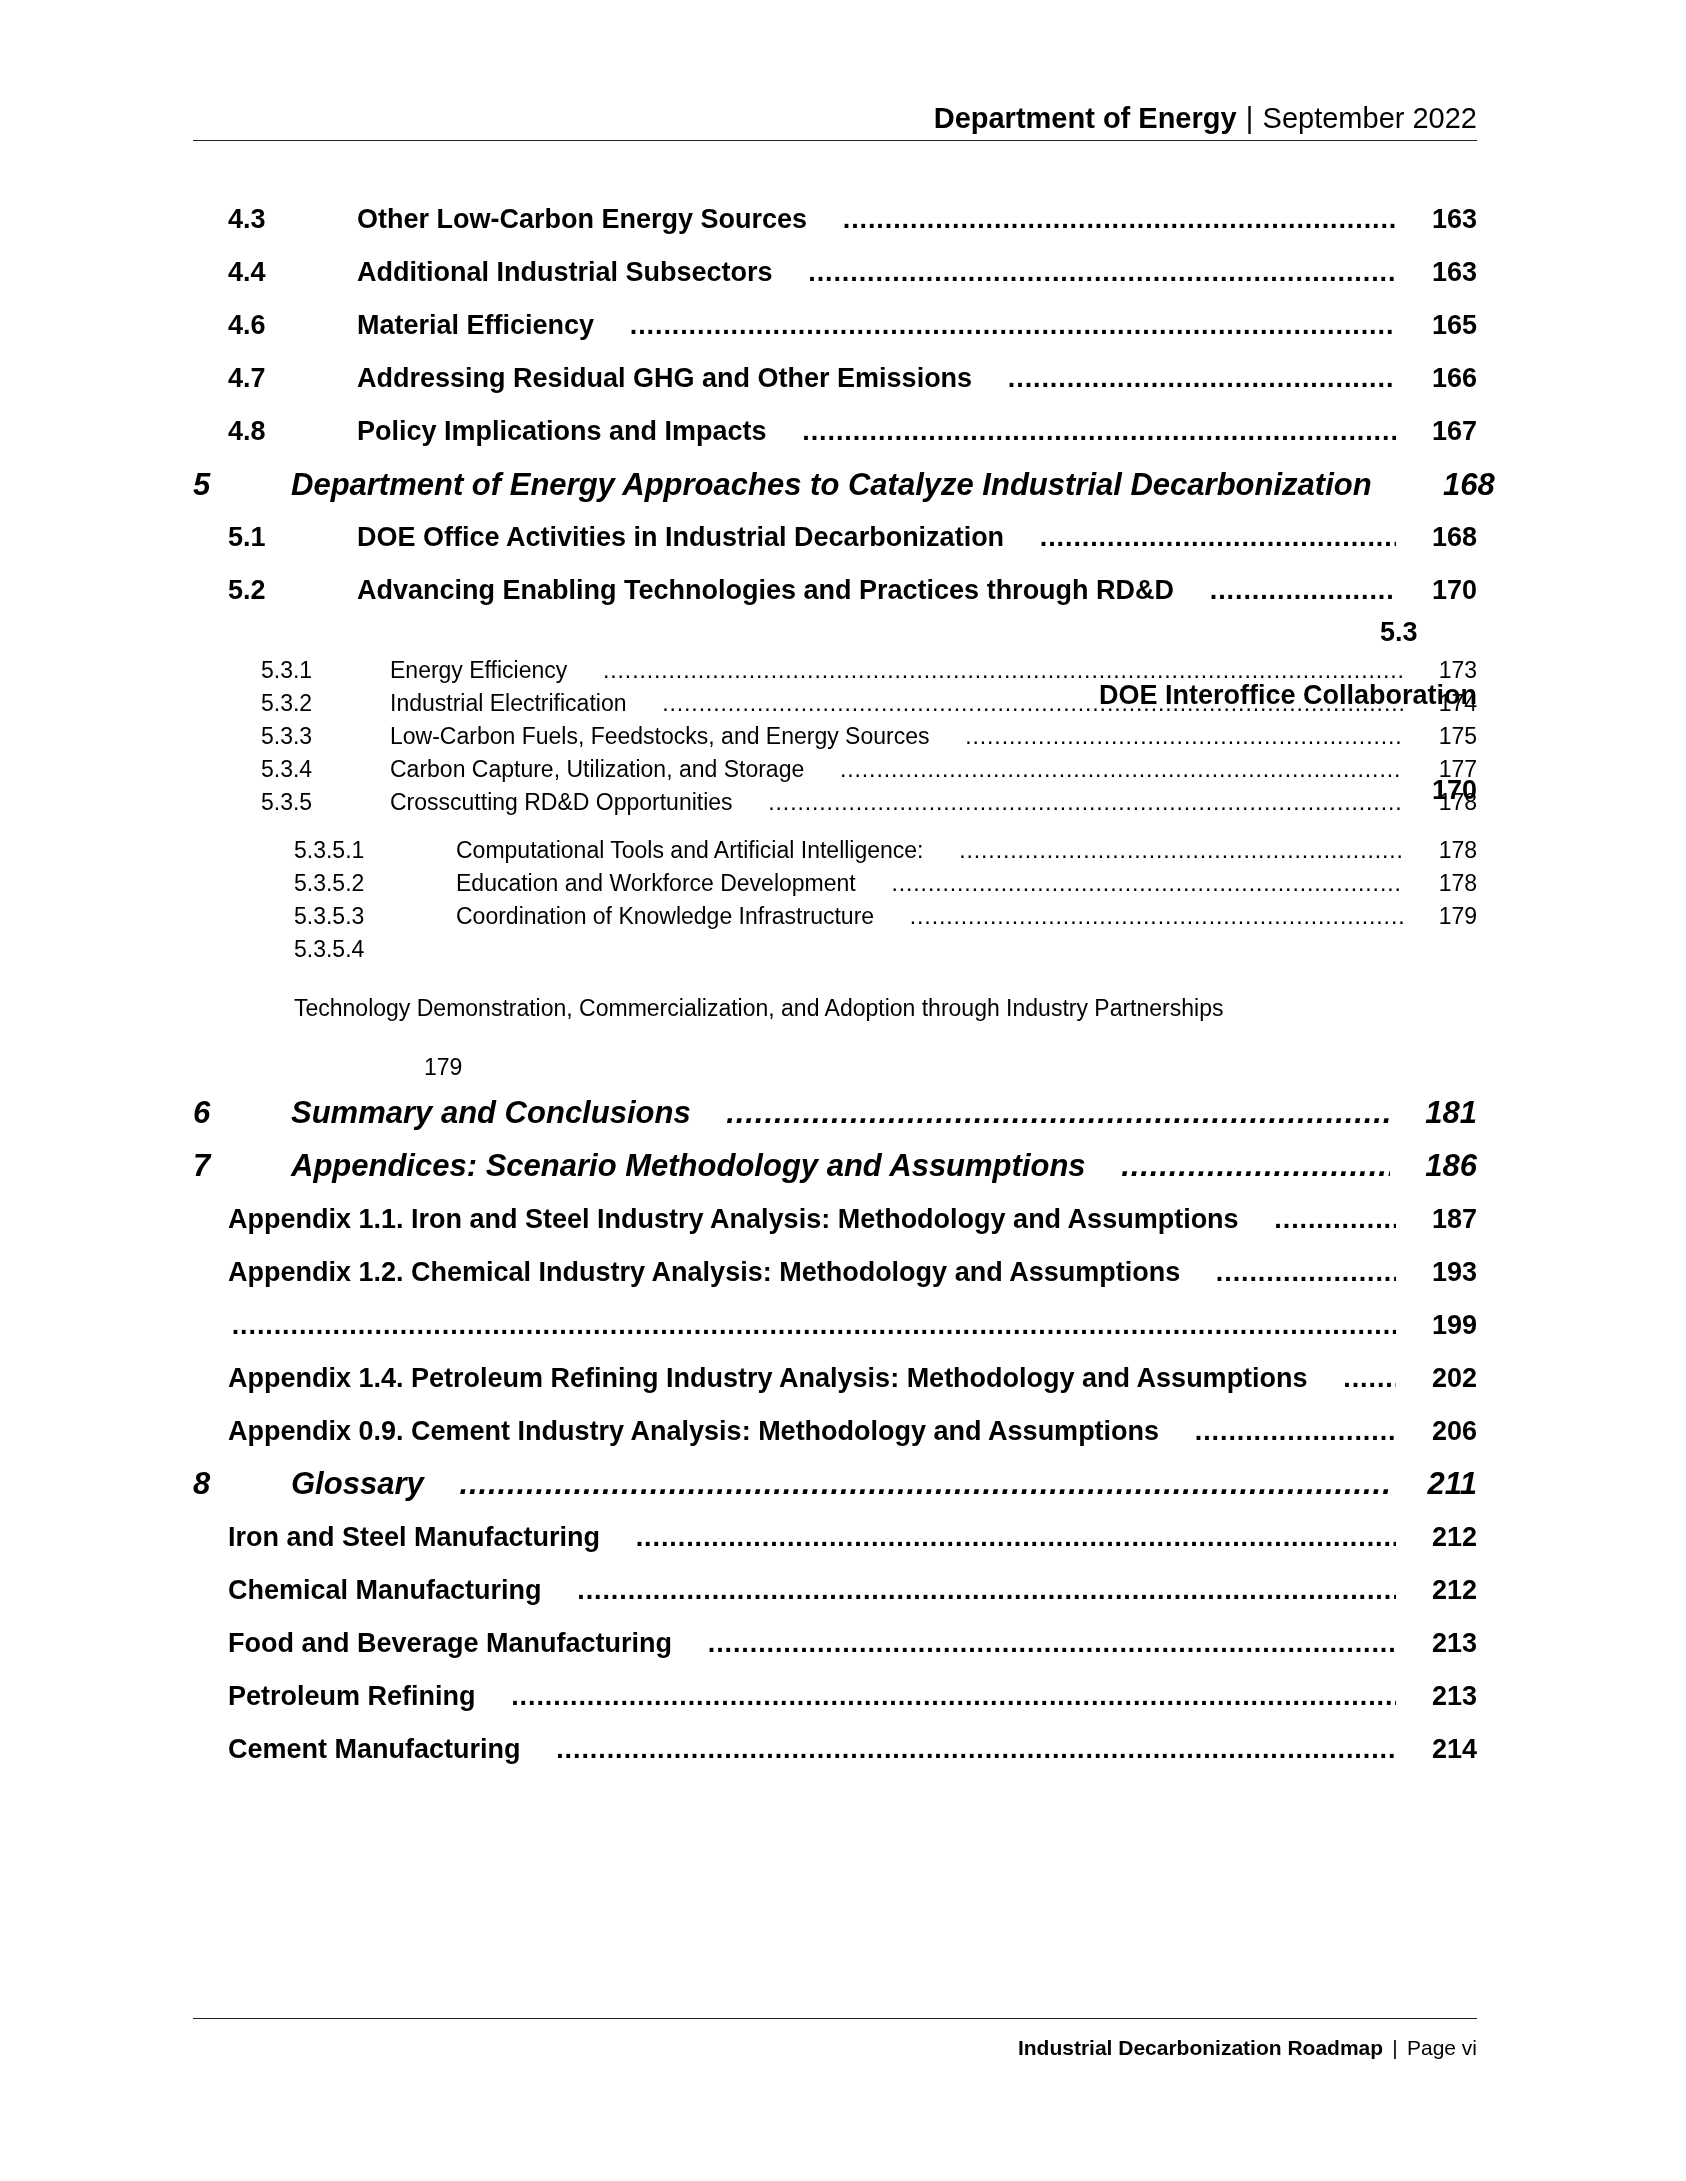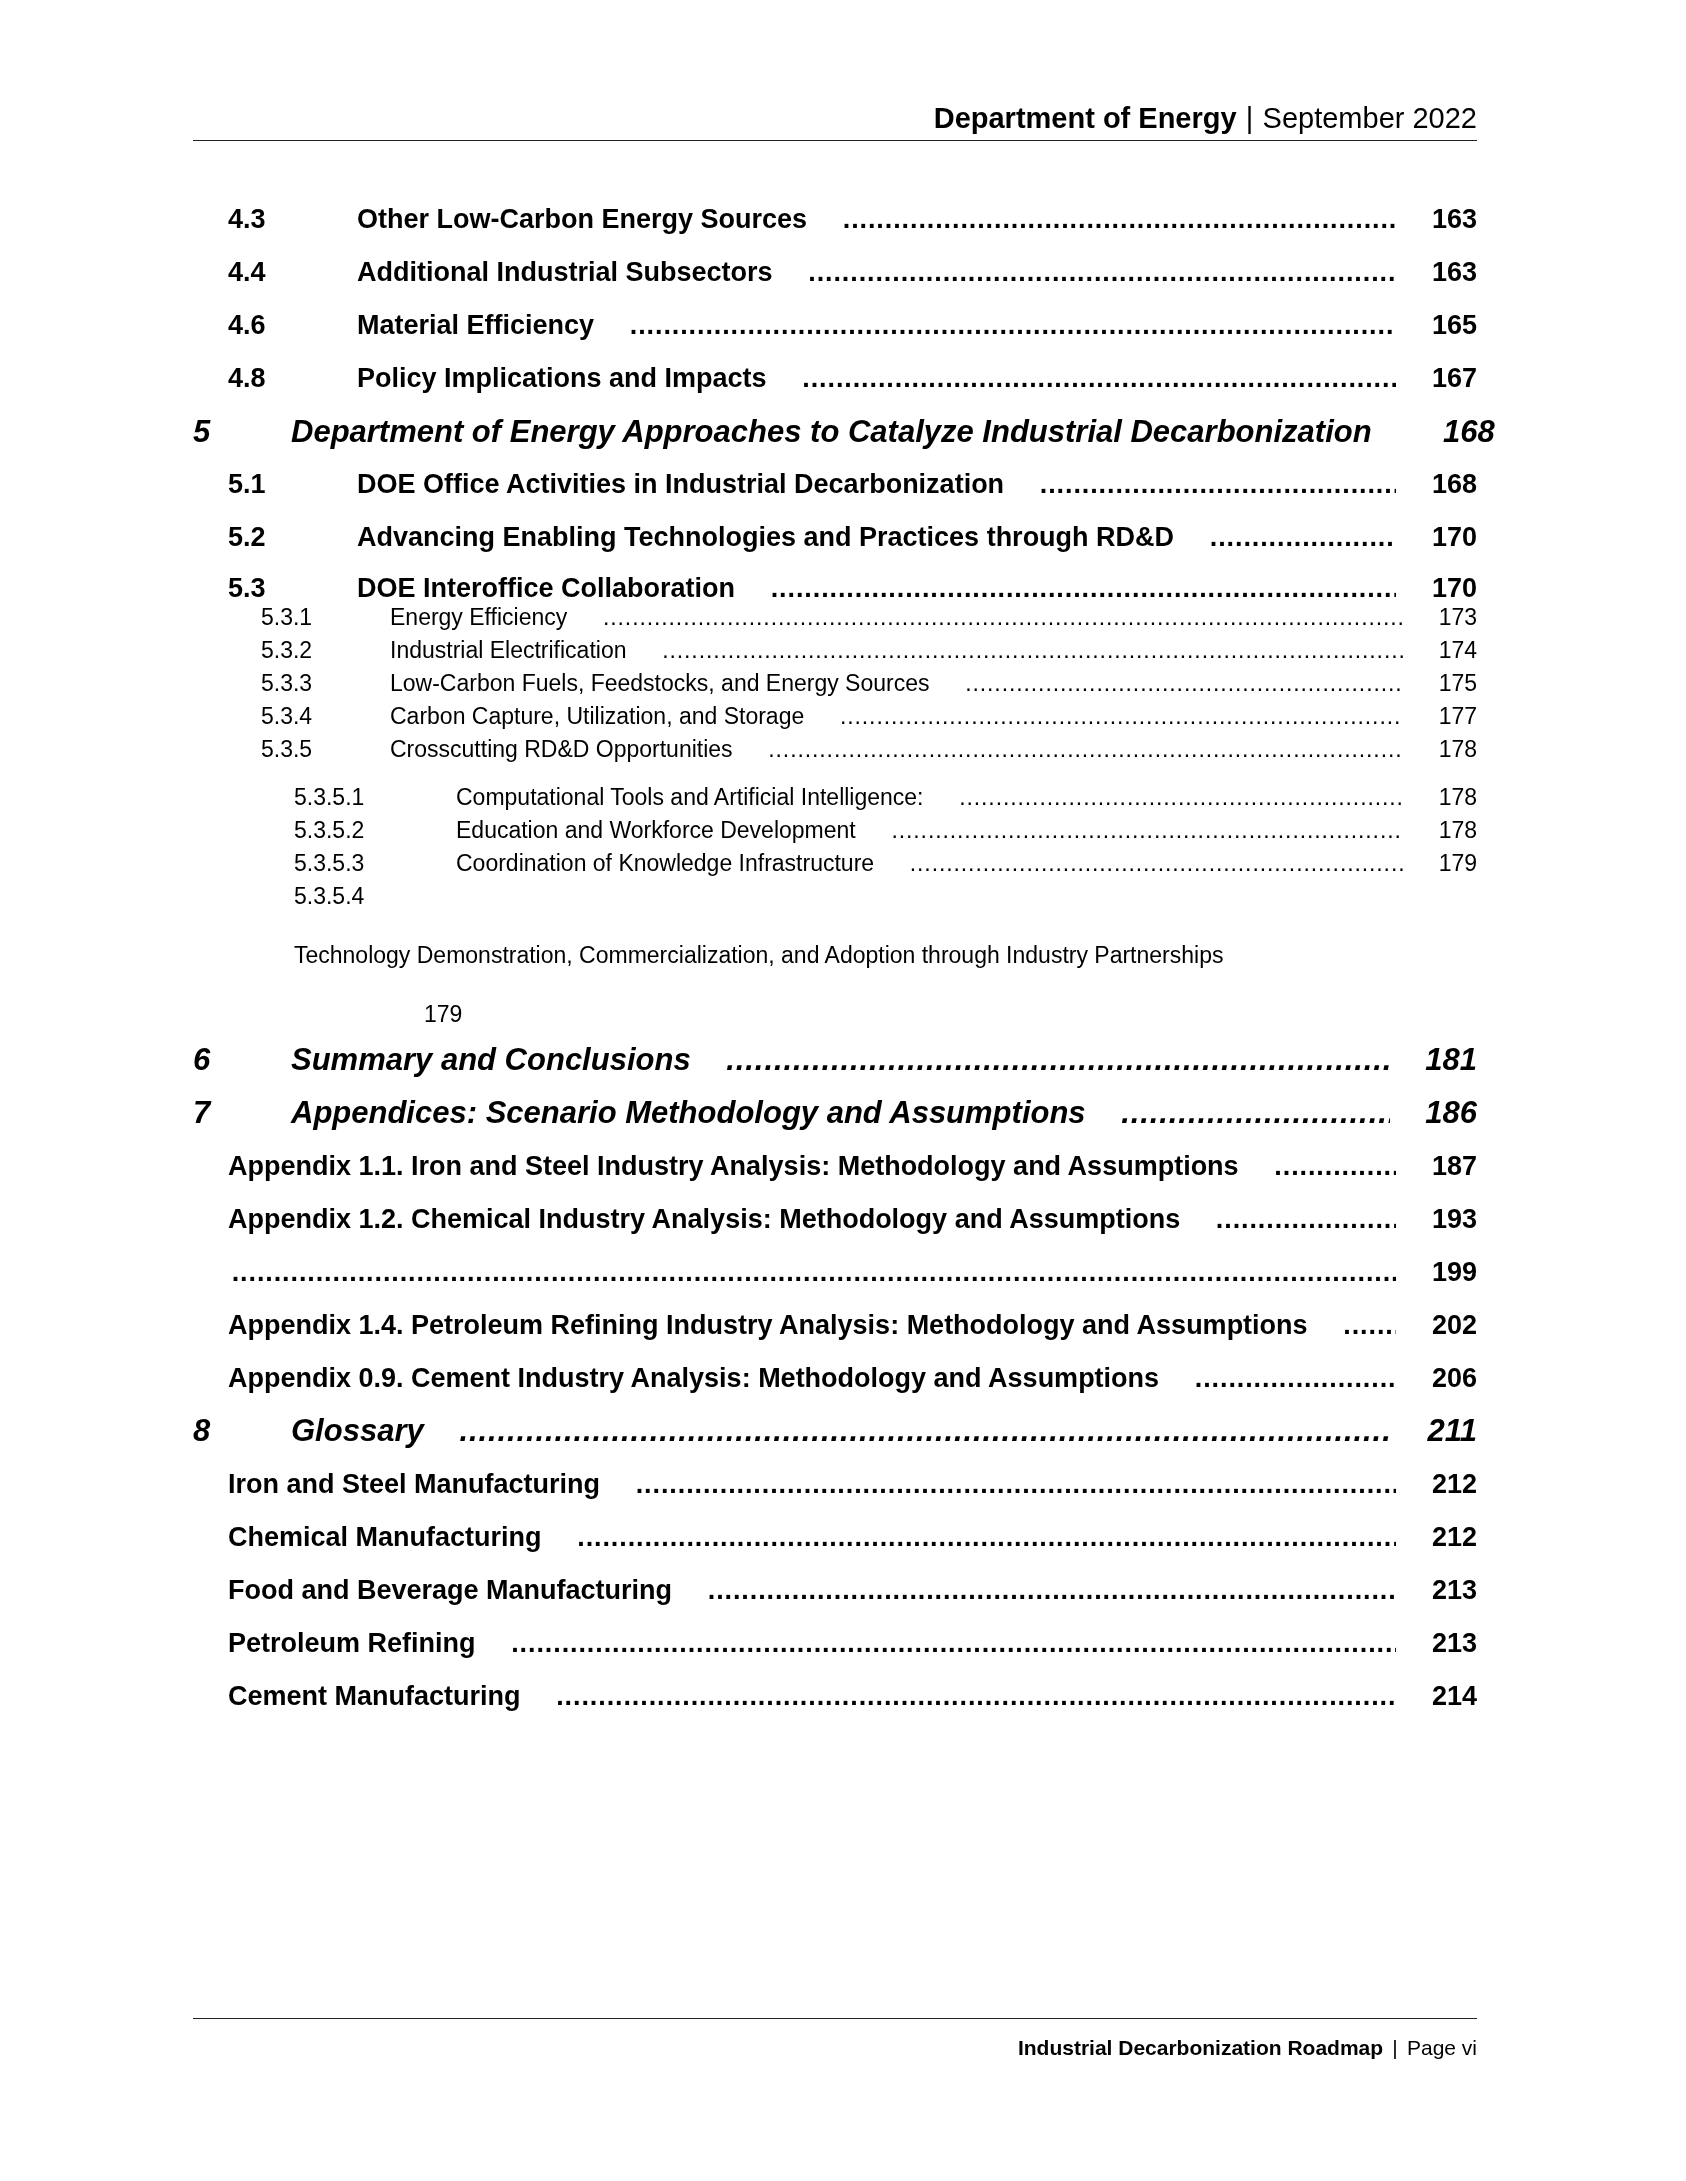--- a/index.html
+++ b/index.html
@@ -58,20 +58,26 @@
     <span class="dots"></span>
     <span class="page">163</span>
   </div>
   <div class="entry l2">
     <span class="num">4.6</span>
     <span class="title">Material Efficiency</span>
     <span class="dots"></span>
     <span class="page">165</span>
   </div>
   <div class="entry l2">
+    <span class="num">4.7</span>
+    <span class="title">Addressing Residual GHG and Other Emissions</span>
+    <span class="dots"></span>
+    <span class="page">166</span>
+  </div>
+  <div class="entry l2">
     <span class="num">4.8</span>
     <span class="title">Policy Implications and Impacts</span>
     <span class="dots"></span>
     <span class="page">167</span>
   </div>
 
   <div class="entry l1">
     <span class="num">5</span>
     <span class="title">Department of Energy Approaches to Catalyze Industrial Decarbonization</span>
     <span class="dots"></span>
@@ -82,21 +88,21 @@
     <span class="title">DOE Office Activities in Industrial Decarbonization</span>
     <span class="dots"></span>
     <span class="page">168</span>
   </div>
   <div class="entry l2">
     <span class="num">5.2</span>
     <span class="title">Advancing Enabling Technologies and Practices through RD&amp;D</span>
     <span class="dots"></span>
     <span class="page">170</span>
   </div>
-  <div class="entry l2" style="height:40px; align-items:flex-end;">
+  <div class="entry l2" style="height:40px; align-items:flex-end;flex-direction:column;">
     <span class="num">5.3</span>
     <span class="title">DOE Interoffice Collaboration</span>
     <span class="dots"></span>
     <span class="page">170</span>
   </div>
 
   <div class="entry l3">
     <span class="num">5.3.1</span>
     <span class="title">Energy Efficiency</span>
     <span class="dots"></span>

